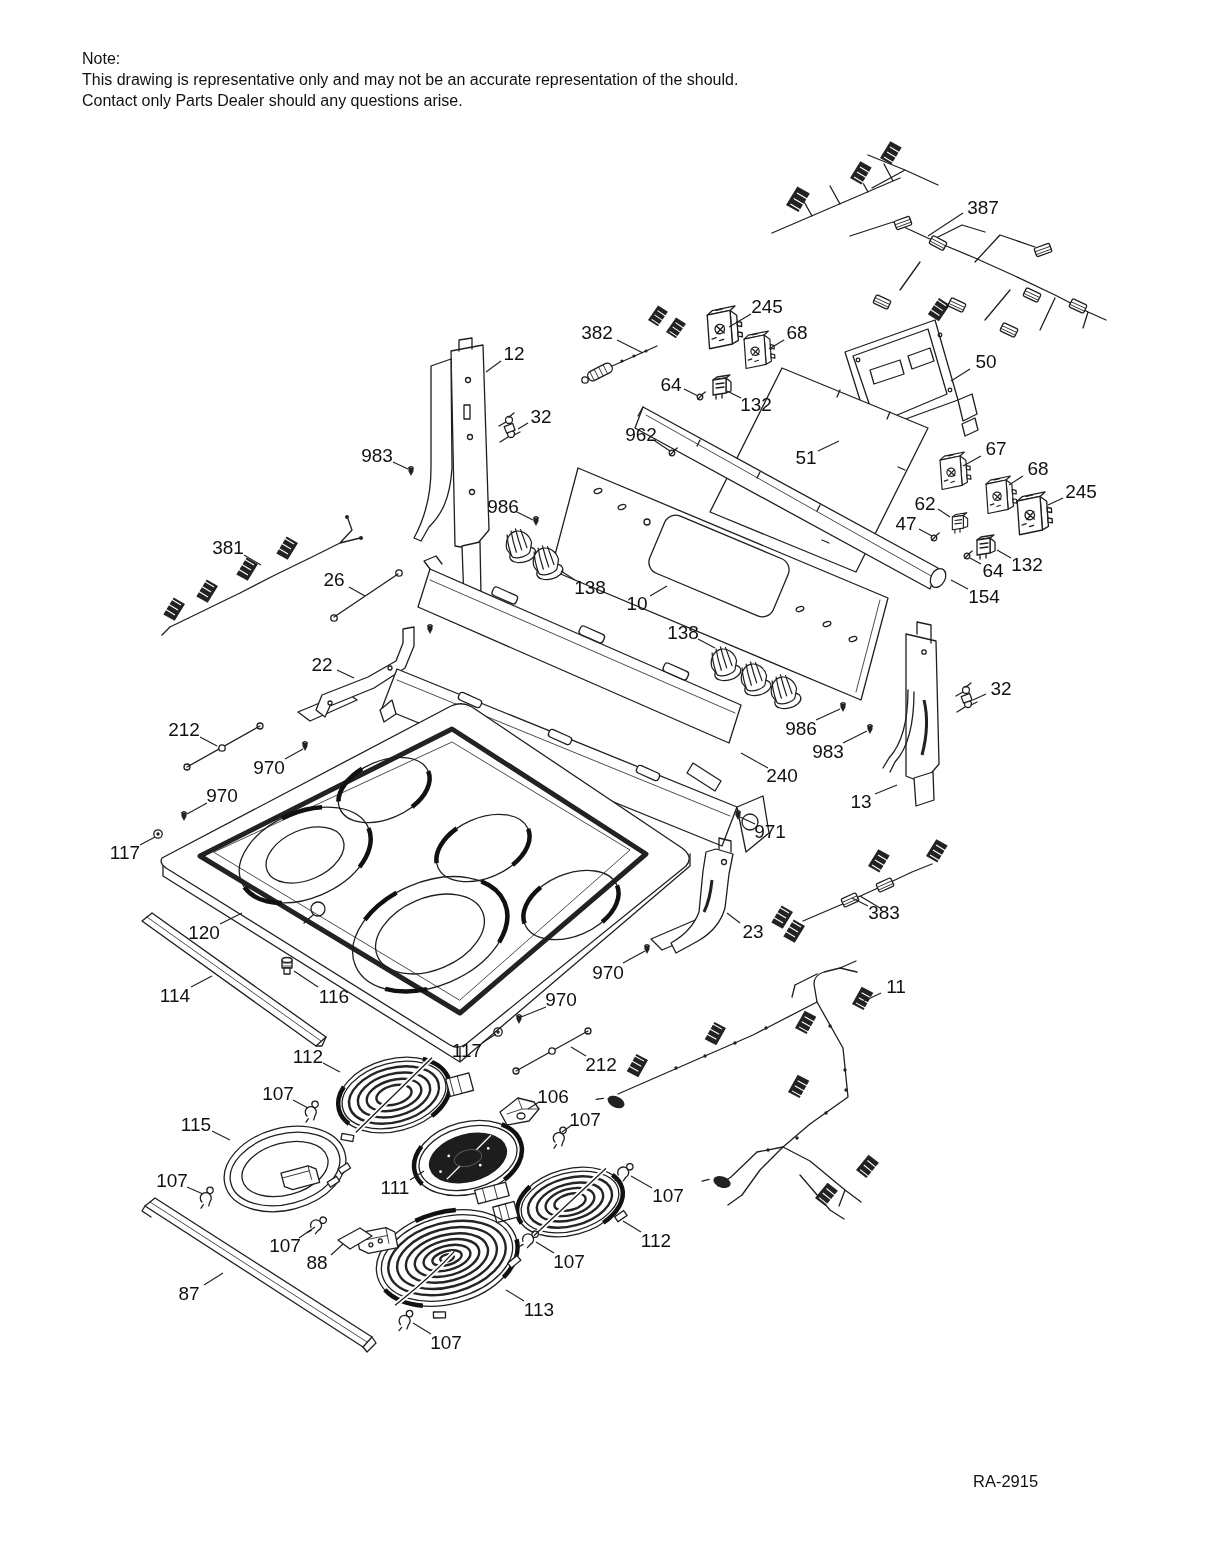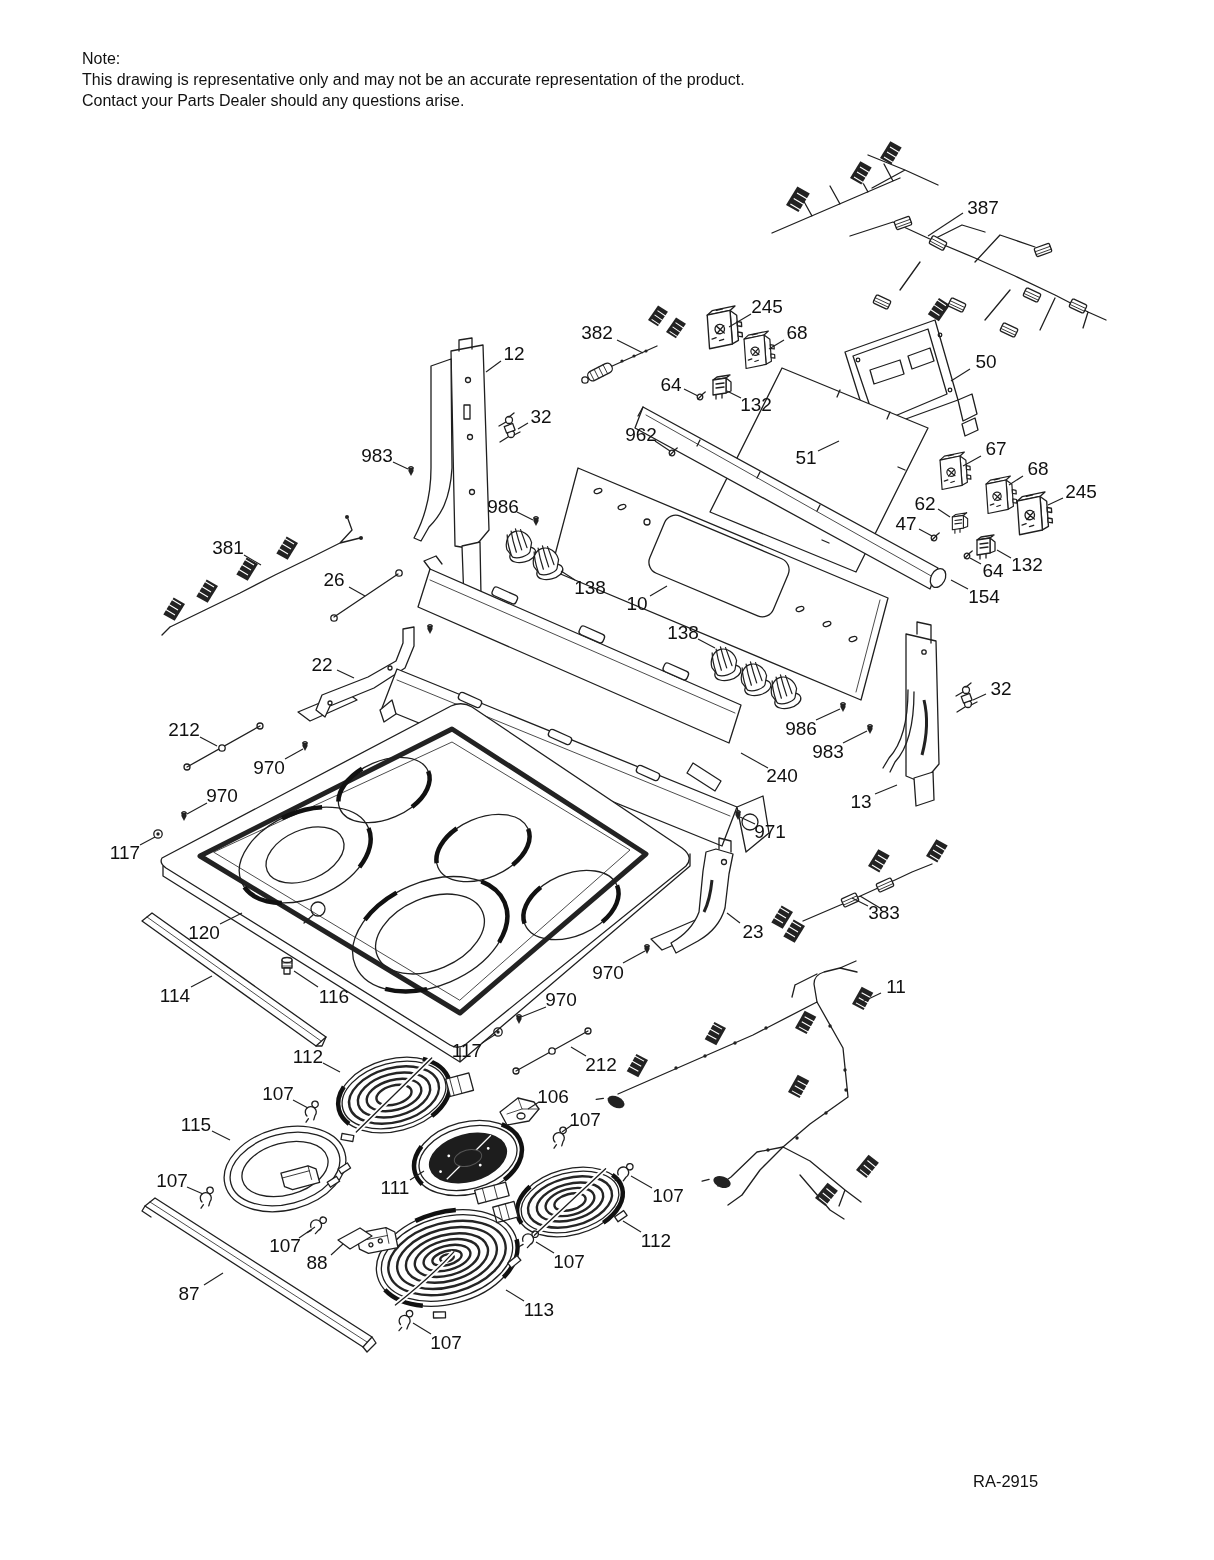--- a/index.html
+++ b/index.html
@@ -18,22 +18,22 @@
   .lbl{font:19px "Liberation Sans",sans-serif;fill:#101010;}
   .leader{stroke:#1f1f1f;stroke-width:1.1;}
 </style>
 </head>
 <body>
 
 <div id="page">
 
   <div id="note">
     <div>Note:</div>
-    <div>This drawing is representative only and may not be an accurate representation of the product.</div>
-    <div>Contact your Parts Dealer should any questions arise.</div>
+    <div>This drawing is representative only and may not be an accurate representation of the should.</div>
+    <div>Contact only Parts Dealer should any questions arise.</div>
   </div>
 
   <div id="docnum">RA-2915</div>
 
   <svg width="1214" height="1560" viewBox="0 0 1214 1560">
     <defs>
       <g id="sc">
           <path class="dk" d="M-2.4,-3 L2.4,-3 L2.6,0 L0,5 L-2.6,0 Z"></path>
           <path class="ln" d="M-2.4,-3 A2.6,2 0 0 1 2.4,-3"></path>
         </g>

